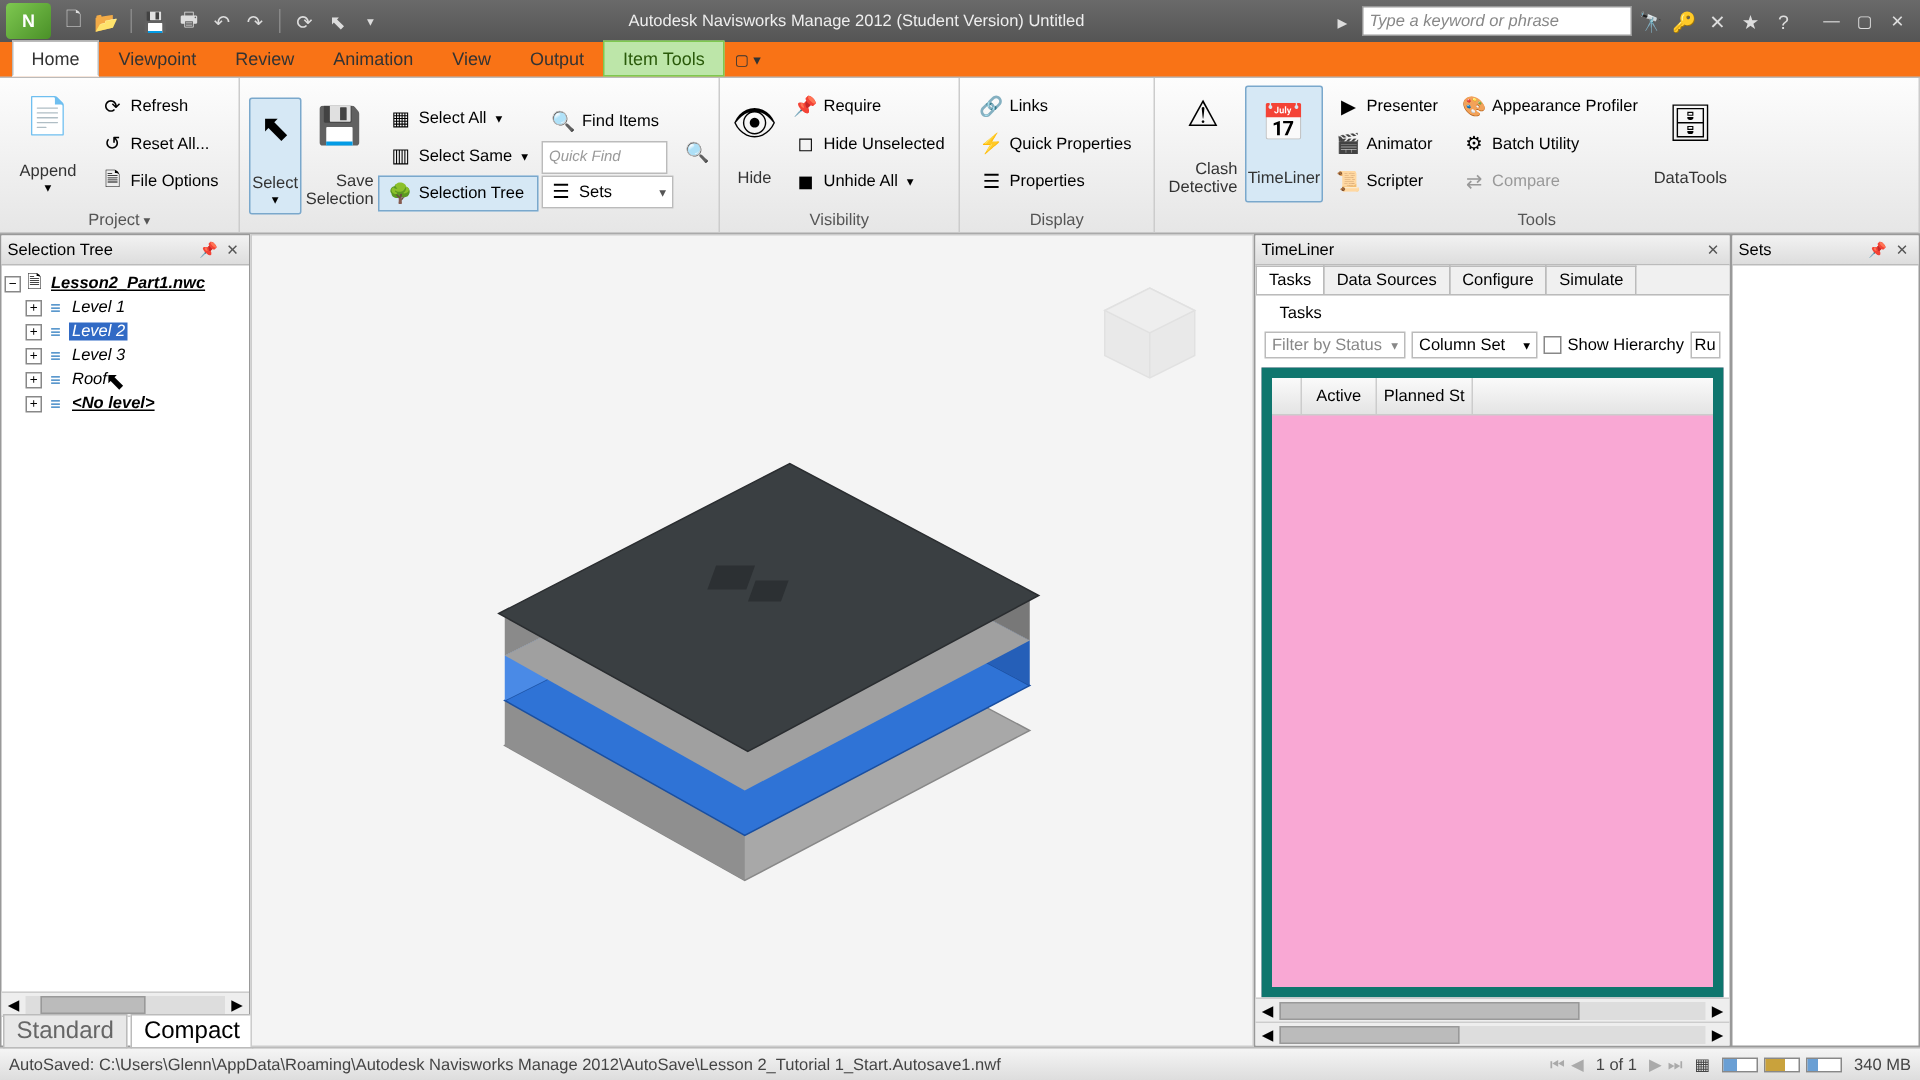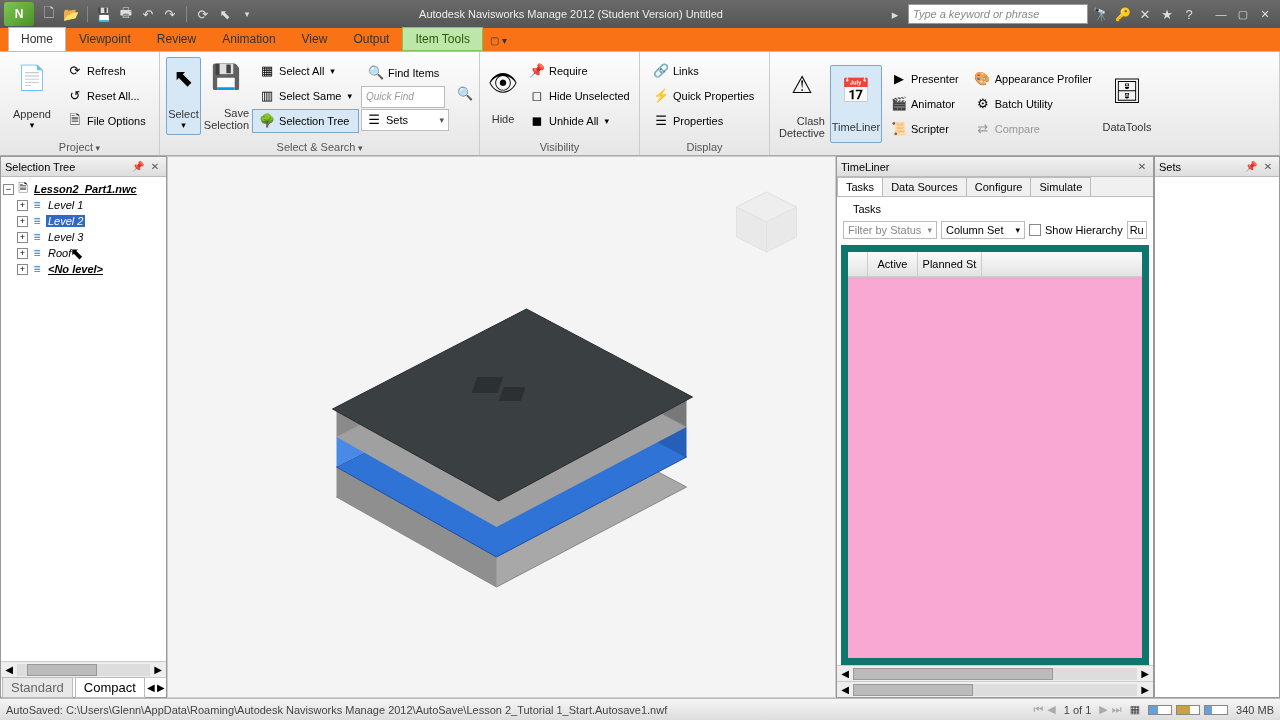--- a/index.html
+++ b/index.html
@@ -58,21 +58,21 @@
 .tree-exp { width: 11px; height: 11px; border: 1px solid #888; display: inline-flex; align-items: center; justify-content: center; font-size: 9px; line-height: 1; margin-right: 2px; cursor: pointer; background: #fff; }
 .tree-ico { width: 14px; height: 14px; margin-right: 2px; display: inline-flex; align-items: center; justify-content: center; font-size: 12px; }
 .tree-lbl { padding: 0 2px; font-style: italic; }
 .tree-lbl.selected { background: #316ac5; color: #fff; }
 .tree-lbl.bold { font-weight: bold; text-decoration: underline; }
 .hscroll { height: 16px; border-top: 1px solid #ccc; display: flex; align-items: center; background: #eee; }
 .hscroll .ar { width: 16px; text-align: center; font-size: 10px; cursor: pointer; }
 .hscroll .track { flex: 1; height: 12px; background: #ddd; position: relative; }
 .hscroll .thumb { position: absolute; height: 12px; background: #bbb; border: 1px solid #999; }
 .tabs-row { height: 20px; display: flex; align-items: center; border-top: 1px solid #ccc; }
-.foottab { padding: 2px 8px; font-size: 13px; border: 1px solid #bbb; margin: 1px; cursor: pointer; }
+.foottab { padding: 2px 8px; font-size: 16px; border: 1px solid #bbb; margin: 1px; cursor: pointer; }
 .foottab.active { background: #fff; }
 .foottab.muted { background: #e8e8e8; color: #666; }
 .ftbtn { width: 14px; text-align: center; font-size: 10px; cursor: pointer; }
 
 
 .viewport { flex: 1; background: #f4f4f4; position: relative; border: 1px solid #ccc; }
 
 
 .tlpane { width: 318px; border: 1px solid #999; display: flex; flex-direction: column; background: #fff; }
 .tl-tabs { display: flex; font-size: 11px; border-bottom: 1px solid #bbb; background: #f0f0f0; }
@@ -208,21 +208,20 @@
         <div style="display:flex;gap:12px">
           <div class="quickfind">Quick Find</div>
           <span class="sico">🔍</span>
         </div>
         <div class="combo" style="width:88px">
             <span class="sico">☰</span>
             <span>Sets</span>
           </div>
       </div>
     </div>
-    <div class="panel-title drop">Select &amp; Search</div>
   </div>
 
   <div class="panel" style="width:160px">
     <div class="panel-body">
       <div class="big-btn">
         <span class="bico">👁</span>
         <span class="blbl">Hide</span>
       </div>
       <div class="stack">
         <div class="sbtn">
@@ -300,20 +299,21 @@
         <div class="sbtn disabled">
             <span class="sico">⇄</span>
             <span>Compare</span>
           </div>
       </div>
       <div class="big-btn">
         <span class="bico">🗄</span>
         <span class="blbl">DataTools</span>
       </div>
     </div>
+    <div class="panel-title">Tools</div>
   </div>
 </div>
 
 <div class="workspace">
 
   <div class="selpane">
     <div class="pane-header">
       <span>Selection Tree</span>
       <span class="spacer"></span>
       <span class="hico">📌</span>

